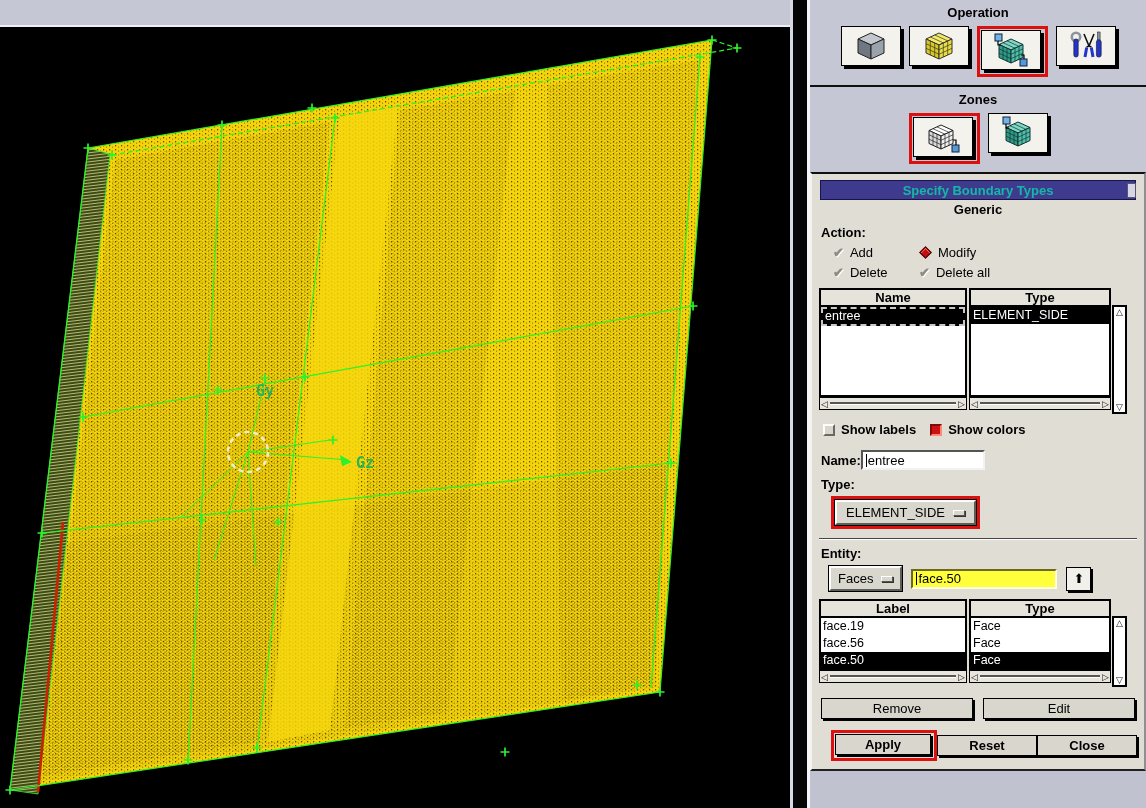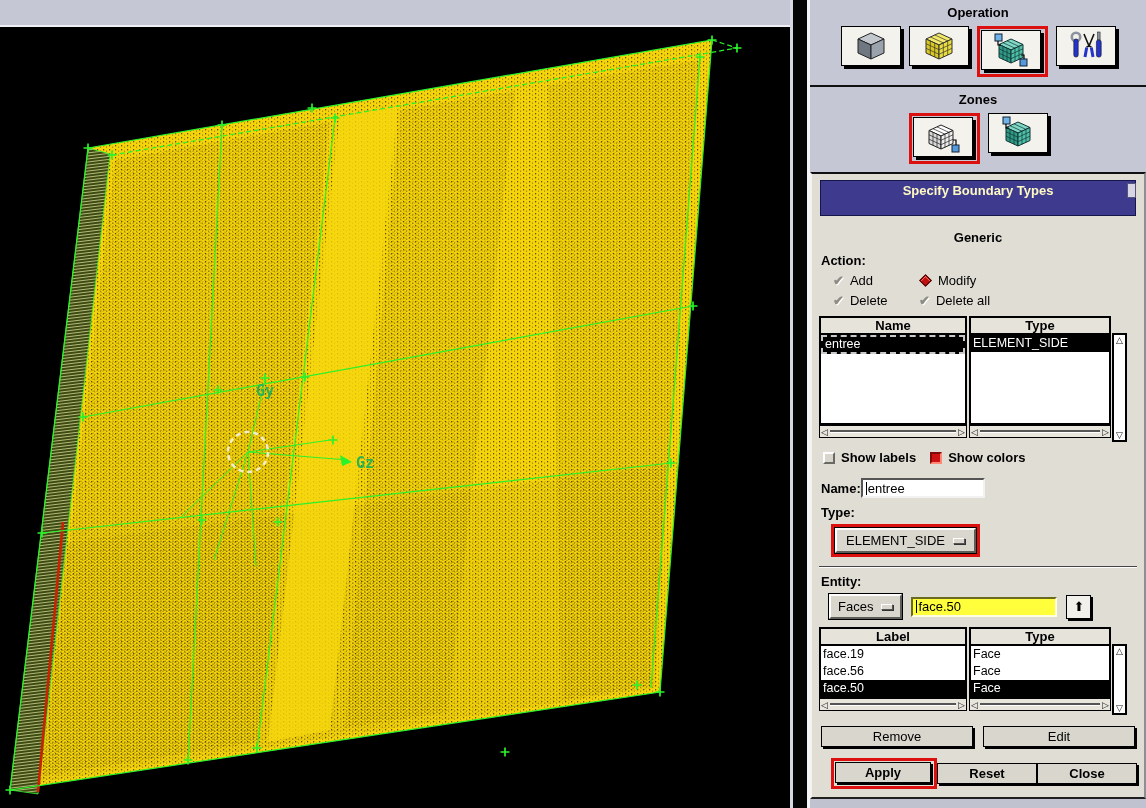--- a/index.html
+++ b/index.html
@@ -25,26 +25,26 @@
   .sec-title { text-align:center; font-weight:bold; padding-top:5px; font-size:13px; }
   .toolrow { display:flex; justify-content:center; align-items:flex-start; gap:8px; padding:6px 0 8px 0; }
   .zones-sec { border-top:2px solid #111; }
   .tool { width:60px; height:40px; background:#f4f2ec; border:1px solid #000;
     box-shadow:3px 3px 0 0 #000; display:flex; align-items:center; justify-content:center; cursor:pointer; }
   .sel-red { border:3px solid #dd1010; padding:1px 4px 4px 1px; background:transparent; }
 
   
   .dialog { background:#e0ddd5; border-top:2px solid #101010; border-bottom:2px solid #202020;
     border-left:2px solid #f4f3ee; border-right:2px solid #8e8e96; padding:6px 7px 8px 7px; }
-  .titlebar { position:relative; background:#3e3b8e; color:#fef9c3; font-weight:bold;
-    text-align:center; height:36px; line-height:20px; font-size:13px;
+  .titlebar { position:relative; background:#3e3b8e; color:#14b8a6; font-weight:bold;
+    text-align:center; height:20px; line-height:20px; font-size:13px;
     border:1px solid #15154a; margin:0 1px; }
   .titlebar .grip { position:absolute; right:-1px; top:2px; width:9px; height:15px;
     background:#d8d6e2; border:1px solid #55557a; }
-  .subtitle { text-align:center; font-weight:bold; margin-top:14px; }
+  .subtitle { text-align:center; font-weight:bold; margin-top:2px; }
   .lbl { font-weight:bold; margin:8px 0 0 2px; }
   .radio-grid { display:grid; grid-template-columns:86px auto; margin:5px 0 0 14px; row-gap:5px; }
   .radio { display:flex; align-items:center; gap:6px; cursor:pointer; }
   .chk-glyph { color:#8d8d85; font-weight:bold; font-size:13px; text-shadow:1px 1px 0 #fff; }
   .diamond { width:9px; height:9px; background:#c01010; border:1px solid #3a0505;
     transform:rotate(45deg); margin:0 2px; box-shadow:inset 1px 1px 0 #ff7060; }
 
   .listwrap { display:flex; margin-top:8px; }
   .col-head { font-weight:bold; text-align:center; background:#e6e3db;
     border:2px solid #000; border-bottom:none; height:17px; line-height:15px; }

